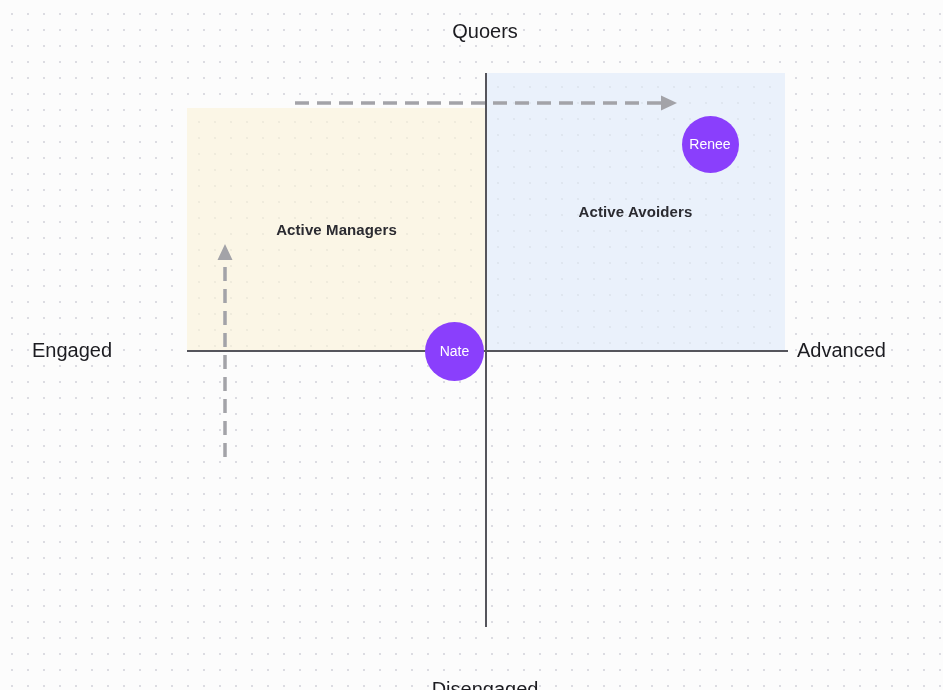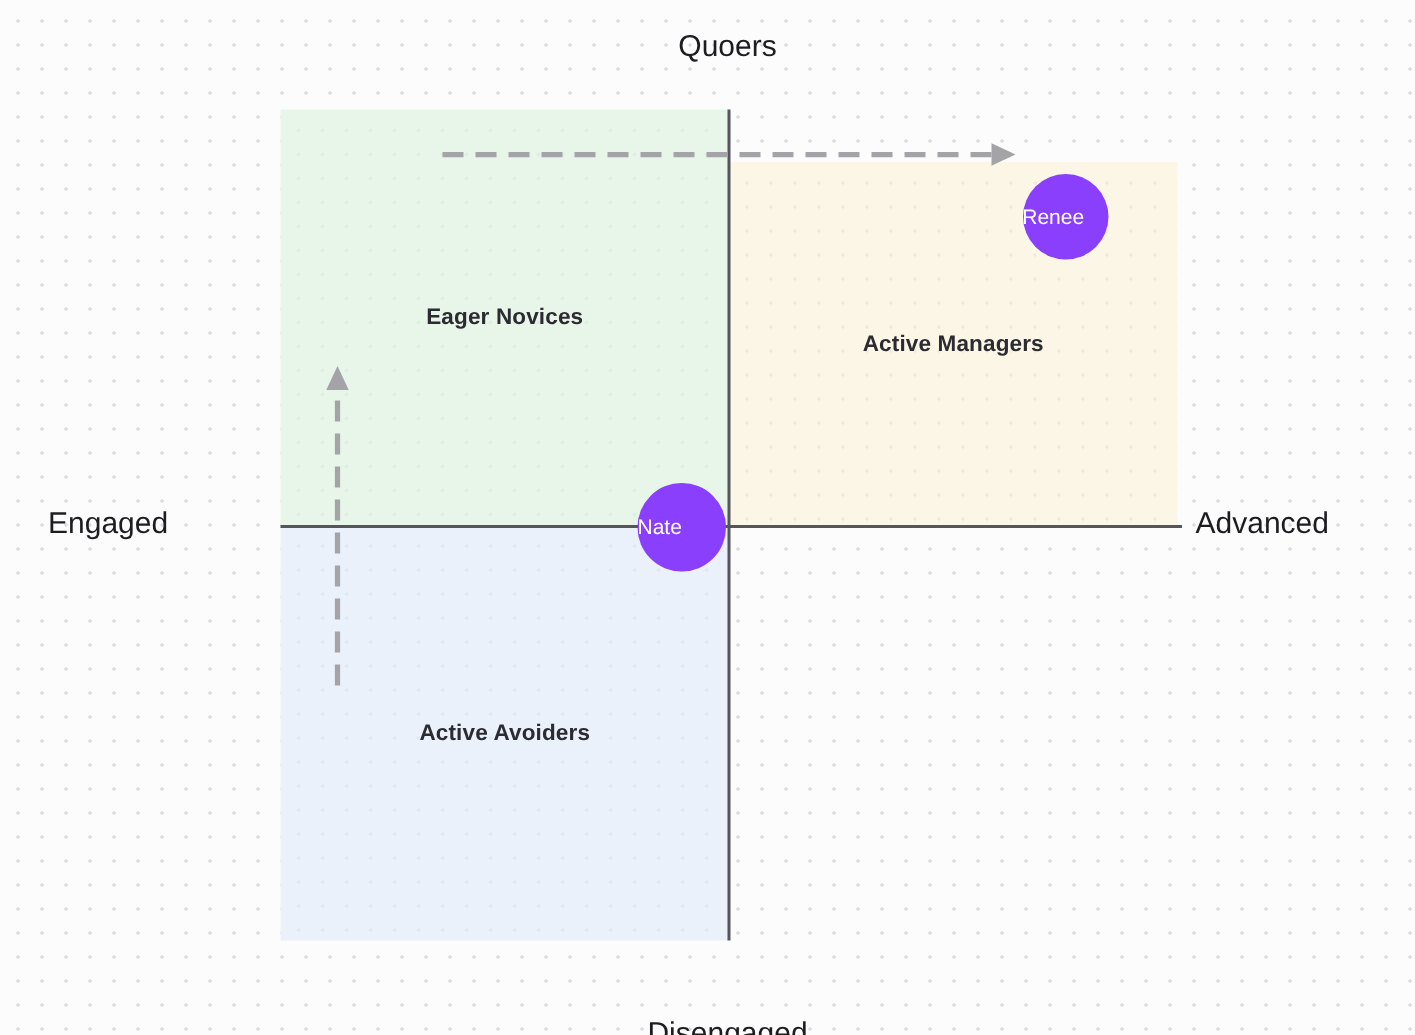--- a/index.html
+++ b/index.html
@@ -61,42 +61,40 @@
     position: absolute;
     left: 0; top: 0;
     width: 943px; height: 690px;
     pointer-events: none;
   }
   .marker {
     position: absolute;
     border-radius: 50%;
     display: flex;
     align-items: center;
+    justify-content: center;
     cursor: pointer;
   }
   .marker-label {
     color: #ffffff;
     font-size: 14px;
     font-weight: 400;
   }
 </style>
 </head>
 <body>
 
 <div class="canvas">
 
   <div class="axis-label top">Quoers</div>
   <div class="axis-label bottom">Disengaged</div>
   <div class="axis-label left">Engaged</div>
   <div class="axis-label right">Advanced</div>
 
   <div class="quadrant-grid">
-    <div class="quadrant" style="background-color: rgb(232, 245, 233);">
-      <span class="q-label">Eager Novices</span>
-    </div>
     <div class="quadrant" style="background-color: rgb(251, 246, 230); margin-top: 35px;">
       <span class="q-label">Active Managers</span>
     </div>
     <div class="quadrant" style="background-color: rgb(234, 241, 251);">
       <span class="q-label">Active Avoiders</span>
     </div>
   </div>
 
   <div class="axis-line vertical" style="background-color: rgb(85, 85, 92);"></div>
   <div class="axis-line horizontal" style="background-color: rgb(85, 85, 92);"></div>

